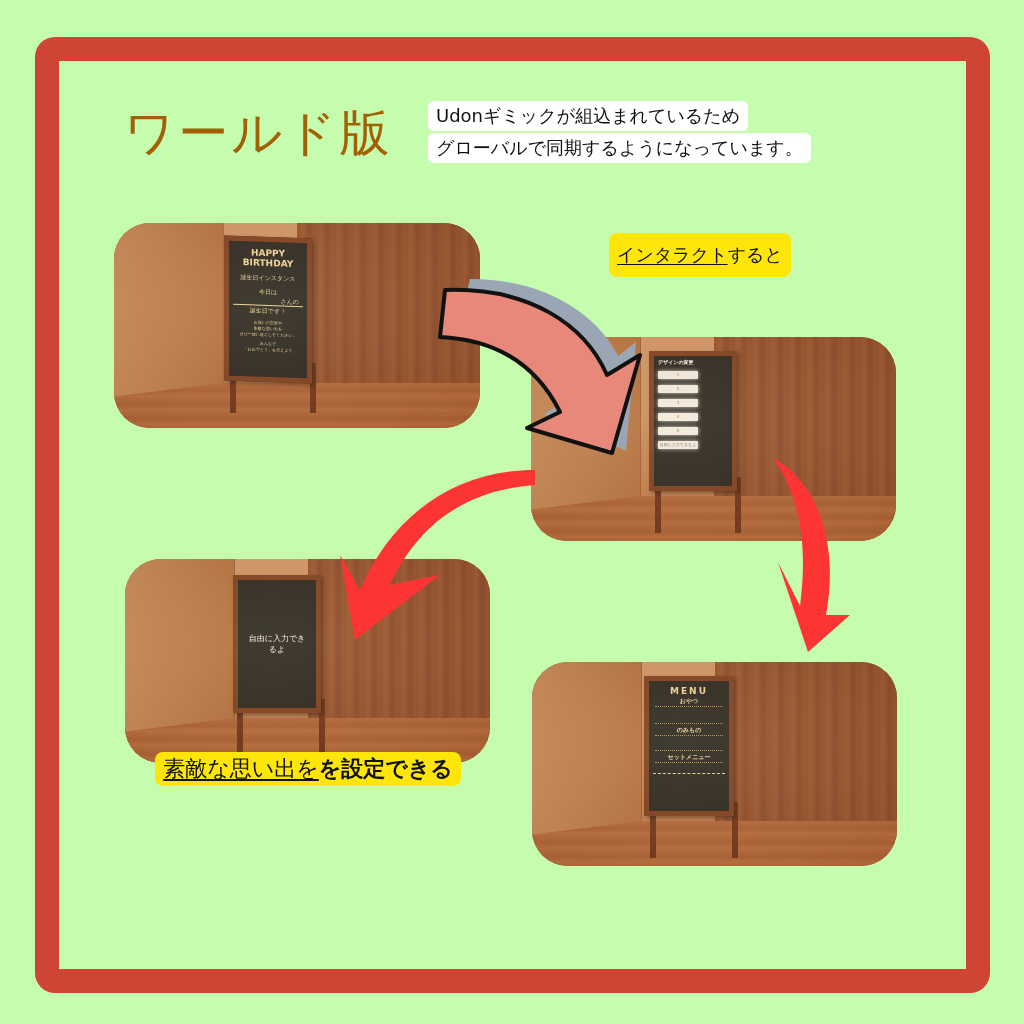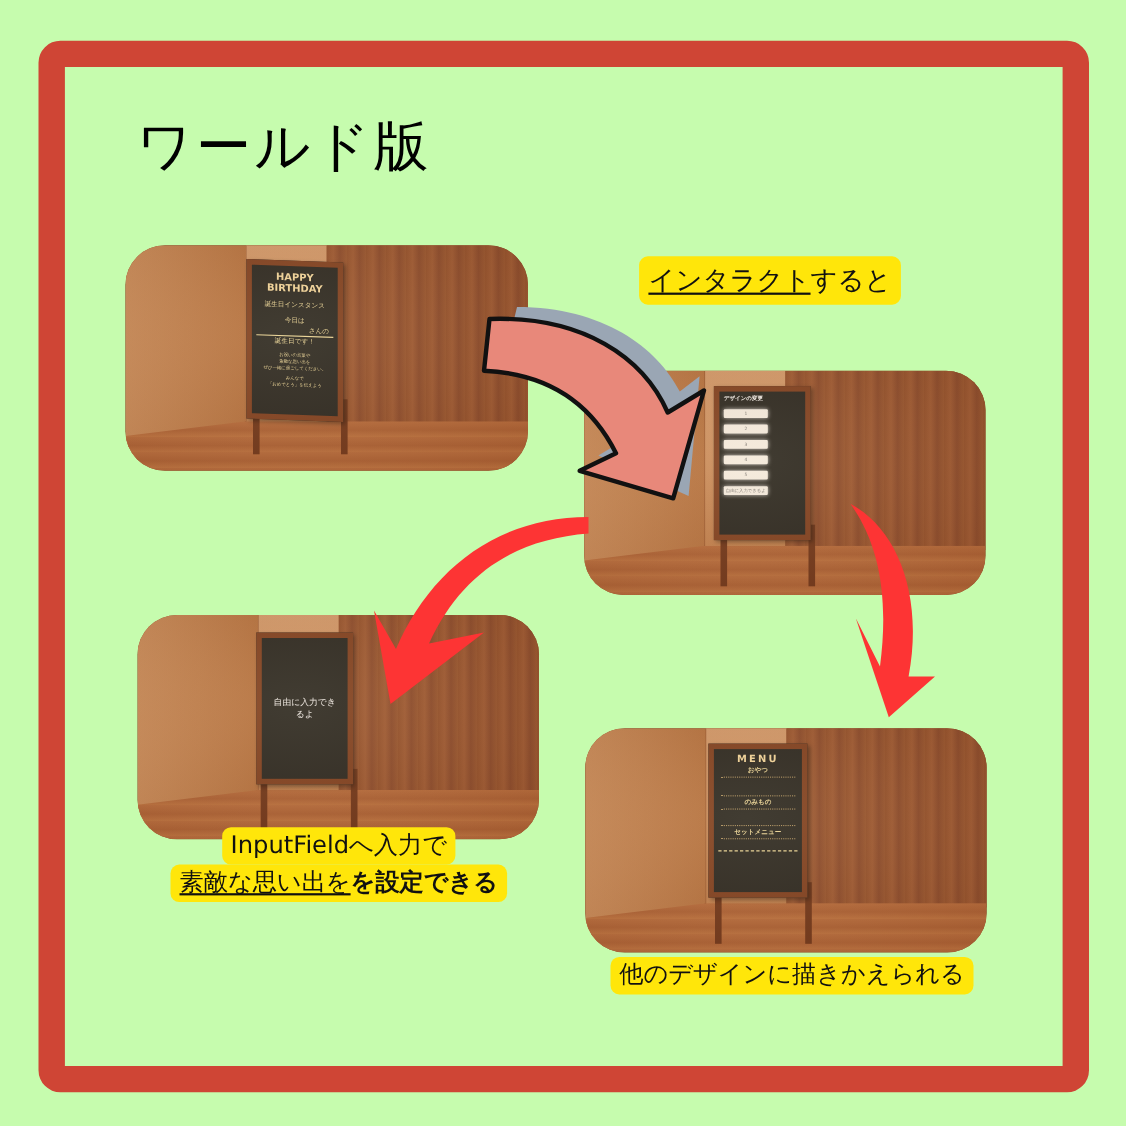--- a/index.html
+++ b/index.html
@@ -7,21 +7,21 @@
     width:1024px; height:1024px; position:relative; overflow:hidden;
     background:#c6fcae;
     font-family:"DejaVu Sans", sans-serif;
   }
   .frame {
     position:absolute; left:35px; top:37px; width:955px; height:956px;
     box-sizing:border-box; border:24px solid #cf4535; border-radius:20px;
   }
   .title {
     position:absolute; left:124px; top:100px;
-    font-size:50px; font-weight:normal; color:#000000; letter-spacing:3px;
+    font-size:50px; font-weight:normal; color:#a16207; letter-spacing:3px;
     font-family:"DejaVu Sans", sans-serif;
   }
   .desc {
     position:absolute; left:428px; top:101px;
     font-size:18px; line-height:30px; color:#111;
   }
   .desc .line { display:block; }
   .desc .line span {
     background:#fff; padding:2px 8px; border-radius:6px;
     display:inline-block; line-height:26px; margin-bottom:2px;
@@ -74,20 +74,22 @@
   svg.arrows { position:absolute; left:0; top:0; }
 </style>
 </head>
 <body>
 
 <div class="frame"></div>
 
 <div class="title">ワールド版</div>
 
 <div class="desc">
+  <span class="line"><span>Udonギミックが組込まれているため</span></span>
+  <span class="line"><span>グローバルで同期するようになっています。</span></span>
 </div>
 
 <div class="panel" style="left:114px;top:223px;width:366px;height:205px;">
   <div class="scene">
     <div class="wall-left"></div>
       <div class="wall-back"></div>
       <div class="wall-wood"></div>
       <div class="floor"></div>
     <div class="leg" style="left:116px;top:140px;height:50px;"></div>
     <div class="leg" style="left:196px;top:140px;height:50px;"></div>
@@ -176,24 +178,22 @@
 
   <g>
     <path d="M535,470 C450,470 390,520 360,590 L340,555 L355,640 L440,575 L390,585 C420,520 470,490 535,485 Z" fill="#fd3434"></path>
   </g>
 
   <g>
     <path d="M773,458 C815,480 840,540 826,615 L850,615 L808,652 L778,562 L800,606 C808,545 800,495 773,458 Z" fill="#fd3434"></path>
   </g>
 </svg>
 
-<div class="caption" style="left:540px;top:233px;width:320px;font-size:24px;line-height:44px;">
+<div class="caption" style="left:540px;top:233px;width:320px;font-size:18px;line-height:44px;">
   <span class="line"><span><u>インタラクト</u><span style="background:none;padding:0;">すると</span></span></span>
 </div>
 
 <div class="caption" style="left:128px;top:752px;width:360px;">
-  <span class="line"><span>InputFieldへ入力で</span></span>
   <span class="line"><span><u>素敵な思い出を</u><span style="background:none;padding:0;font-weight:bold;">を設定できる</span></span></span>
 </div>
 
 <div class="caption" style="left:510px;top:870px;width:420px;">
-  <span class="line"><span>他のデザインに描きかえられる</span></span>
 </div>
 
 </body></html>

